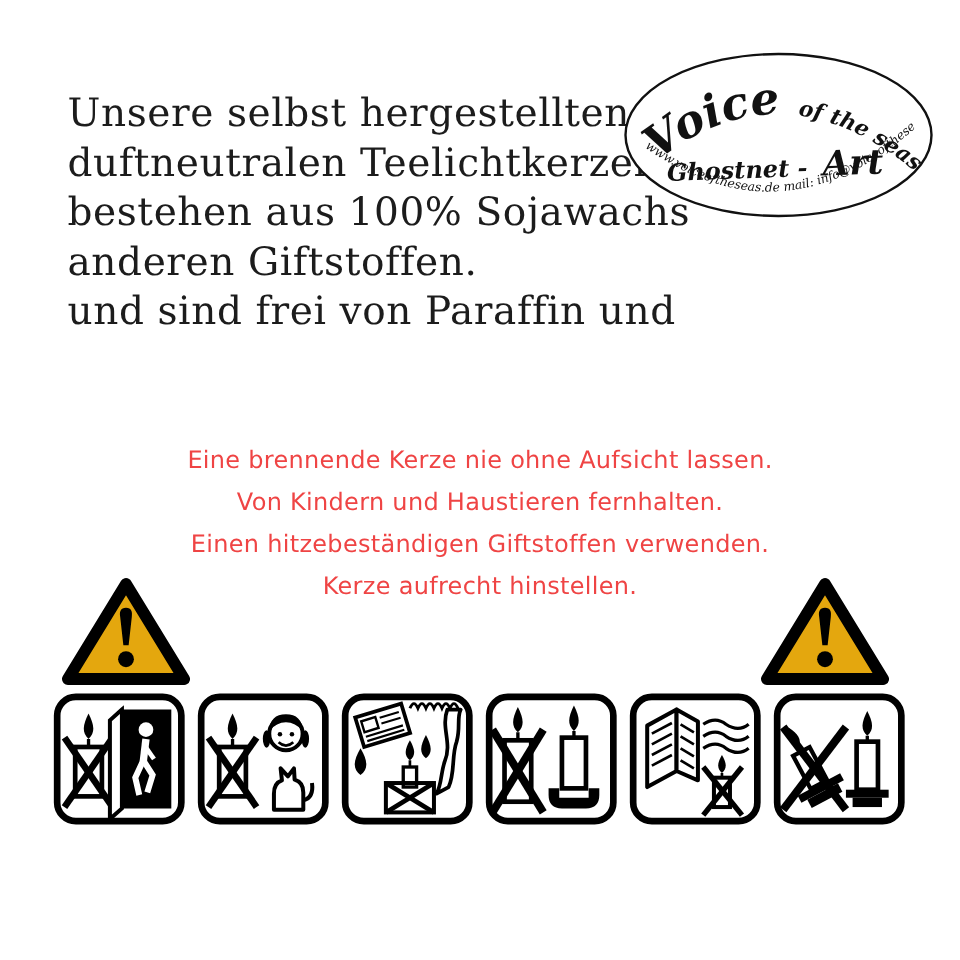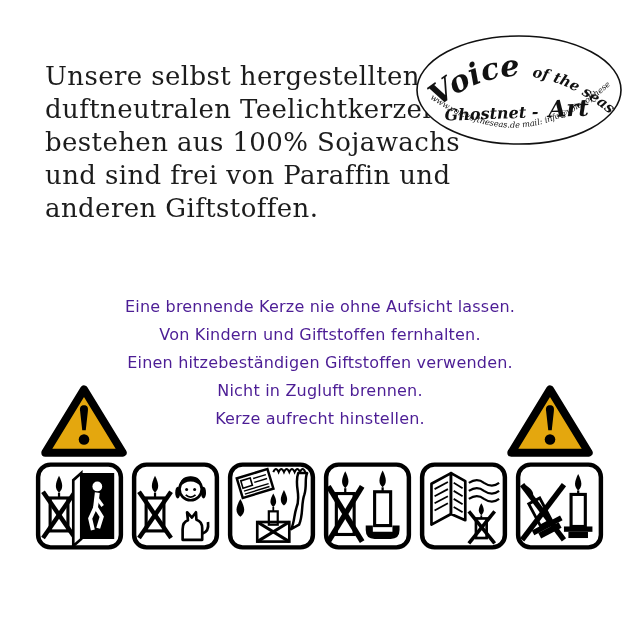--- a/index.html
+++ b/index.html
@@ -17,41 +17,41 @@
   .logo text{fill:#111;}
   .logo .voice{font-family:"DejaVu Serif",serif;font-style:italic;font-weight:bold;font-size:30px;}
   .logo .seas{font-family:"DejaVu Serif",serif;font-style:italic;font-weight:bold;font-size:14.5px;}
   .logo .ghostnet{font-family:"DejaVu Serif",serif;font-style:italic;font-weight:bold;font-size:16px;}
   .logo .art{font-family:"DejaVu Serif",serif;font-style:italic;font-weight:bold;font-size:23px;}
   .logo .url{font-family:"DejaVu Serif",serif;font-style:italic;font-size:8.2px;}
 
   
   .safety{position:absolute;left:0;top:293px;width:640px;text-align:center;
           font-family:"DejaVu Sans",sans-serif;font-size:16px;line-height:28px;
-          color:#4c1d95;letter-spacing:.2px;}
+          color:#ef4444;letter-spacing:.2px;}
 
   
   .tri-left{position:absolute;left:40px;top:383px;width:88px;height:76px;}
   .tri-right{position:absolute;left:506px;top:383px;width:88px;height:76px;}
 
   
   .picto-row{position:absolute;left:35px;top:461px;display:flex;gap:7px;}
   .picto-row svg{width:89px;height:90px;display:block;}
 </style>
 </head>
 <body>
 
 <div class="canvas">
 
   <div class="intro">
     <div>Unsere selbst hergestellten,</div>
     <div>duftneutralen Teelichtkerzen</div>
     <div>bestehen aus 100% Sojawachs</div>
+    <div>anderen Giftstoffen.</div>
     <div>und sind frei von Paraffin und</div>
-    <div>anderen Giftstoffen.</div>
   </div>
 
   <svg class="logo" viewBox="0 0 215 116">
     <ellipse cx="107" cy="58" rx="102" ry="54" fill="#fff" stroke="#111" stroke-width="1.6"></ellipse>
     <defs>
       <path id="arcTop" d="M 16 80 Q 107 4 200 88" fill="none"></path>
       <path id="arcBottom" d="M 16 62 Q 107 132 199 56" fill="none"></path>
     </defs>
     <g transform="rotate(-2 107 58)">
       <text>
@@ -65,23 +65,22 @@
         <tspan class="art" dx="5">Art</tspan>
       </text>
       <text class="url">
         <textPath href="#arcBottom" startOffset="1%">www.voiceoftheseas.de  mail: info@voiceoftheseas.de</textPath>
       </text>
     </g>
   </svg>
 
   <div class="safety">
     <div>Eine brennende Kerze nie ohne Aufsicht lassen.</div>
-    <div>Von Kindern und Giftstoffen fernhalten.</div>
+    <div>Von Kindern und Haustieren fernhalten.</div>
     <div>Einen hitzebeständigen Giftstoffen verwenden.</div>
-    <div>Nicht in Zugluft brennen.</div>
     <div>Kerze aufrecht hinstellen.</div>
   </div>
 
   <svg class="tri-left" viewBox="0 0 100 86">
     <path d="M50 7 L94 79 L6 79 Z" fill="#E4A70E" stroke="#000" stroke-width="9" stroke-linejoin="round"></path>
     <path d="M50 25 C45.8 25 45 28 45.6 32 L48 53.5 L52 53.5 L54.4 32 C55 28 54.2 25 50 25 Z" fill="#000"></path>
     <circle cx="50" cy="64" r="6" fill="#000"></circle>
   </svg>
 
   <svg class="tri-right" viewBox="0 0 100 86">

